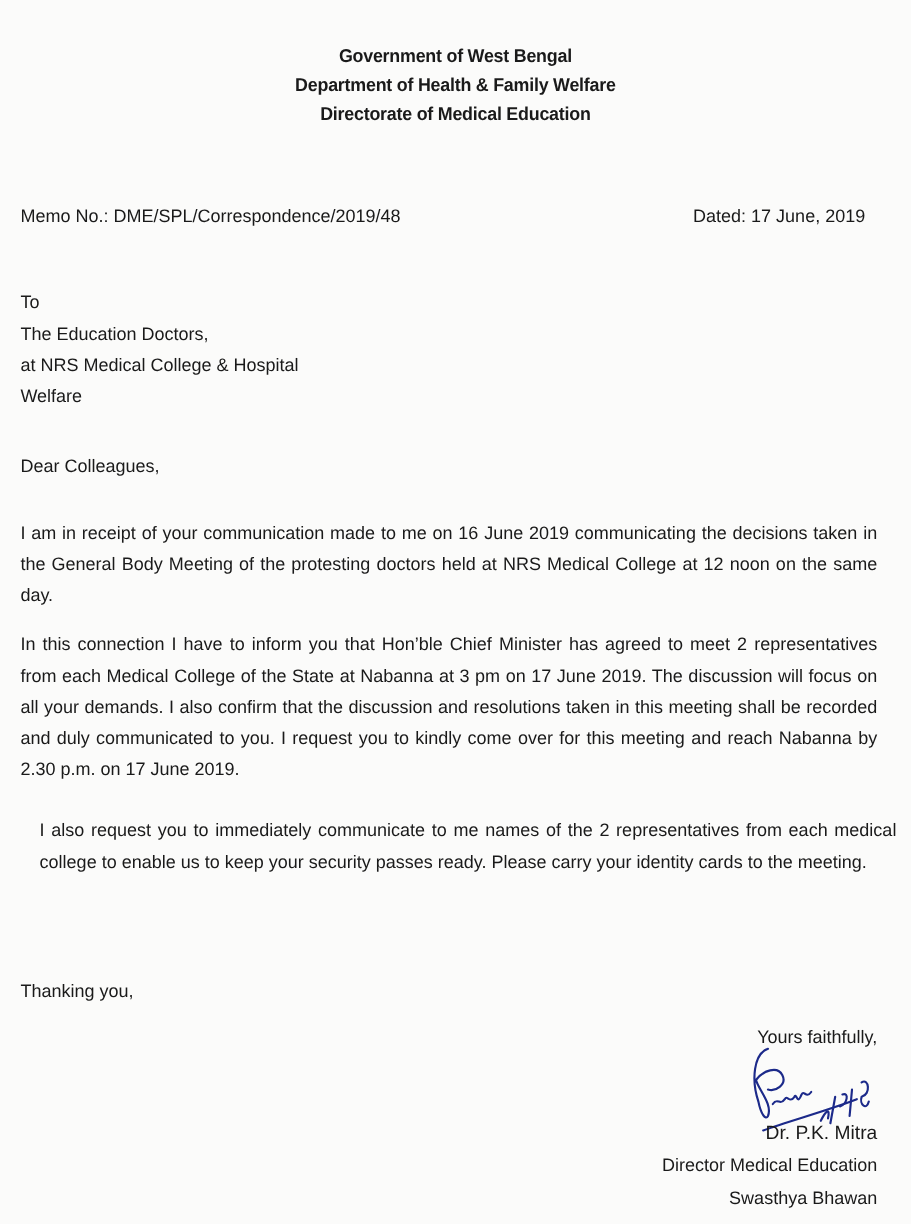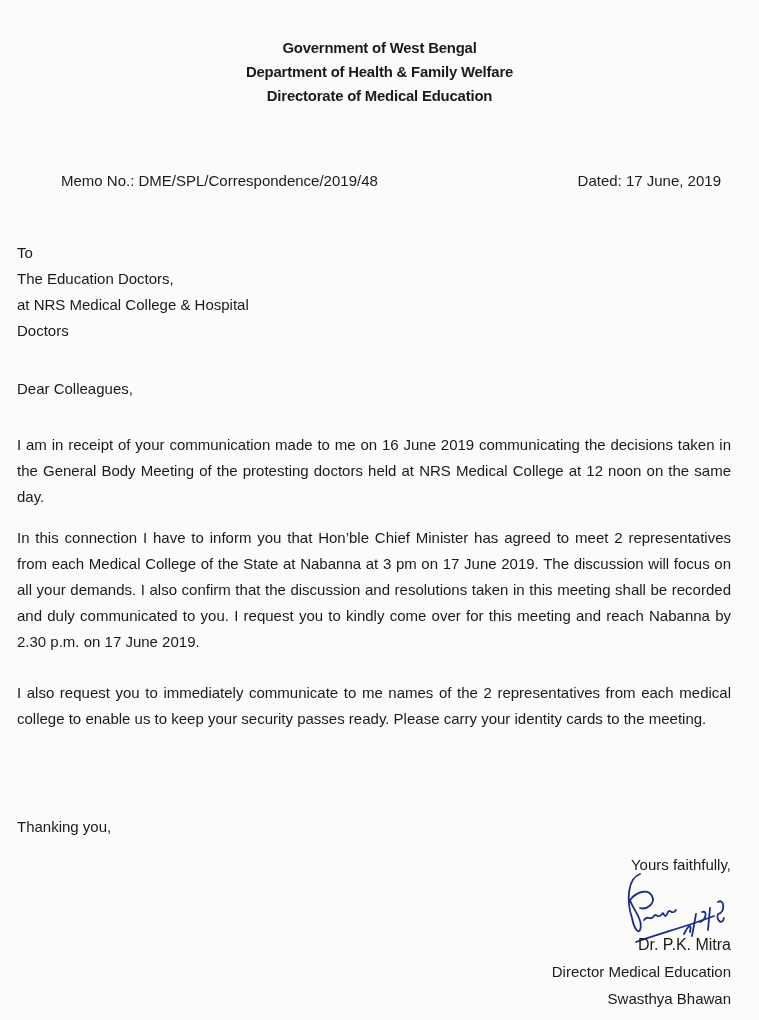--- a/index.html
+++ b/index.html
@@ -11,31 +11,31 @@
     position: relative;
   }
   .page { position: absolute; left: 0; top: 0; width: 759px; height: 900px; }
   .header {
     position: absolute; top: 36px; left: 0; width: 759px;
     text-align: center; font-weight: bold; font-size: 15.5px; line-height: 24px;
     letter-spacing: -0.2px;
   }
   .header div { transform: scaleX(0.96); }
   .memo-row { position: absolute; top: 172px; left: 17px; right: 38px; font-size: 15px; }
-  .memo-no { position: absolute; left: 0; top: 0; margin-left: 44px; }
+  .memo-no { position: absolute; left: 0; top: 0; }
   .memo-date { position: absolute; right: 0; top: 0; text-align: center; }
   .addressee { position: absolute; top: 224px; left: 17px; font-size: 15px; line-height: 26px; margin-top: 16px; }
   .salutation { position: absolute; top: 380px; left: 17px; font-size: 15px; }
   .para {
     position: absolute; left: 17px; width: 714px; font-size: 15px; line-height: 26px;
     text-align: justify; text-align-last: left;
   }
   .p1 { top: 432px; }
   .p2 { top: 525px; }
-  .p3 { top: 680px; }
+  .p3 { top: 680px; margin-left: 16px; }
   .p4 { top: 780px; }
   .closing { position: absolute; top: 818px; left: 17px; font-size: 15px; }
   .yours { position: absolute; right: 28px; top: 856px; font-size: 15px; }
   .sig-name { position: absolute; right: 28px; top: 936px; font-size: 16px; }
   .sig-title { position: absolute; right: 28px; top: 963px; font-size: 15px; }
   .sig-office { position: absolute; right: 28px; top: 990px; font-size: 15px; margin-left: 46px; }
   .signature { position: absolute; left: 618px; top: 870px; width: 135px; height: 80px; }
 </style>
 </head>
 <body>
@@ -50,21 +50,21 @@
 
   <div class="memo-row">
     <span class="memo-no">Memo No.: DME/SPL/Correspondence/2019/48</span>
     <span class="memo-date">Dated: 17 June, 2019</span>
   </div>
 
   <div class="addressee">
     <div>To</div>
     <div>The Education Doctors,</div>
     <div>at NRS Medical College &amp; Hospital</div>
-    <div>Doctors</div>
+    <div>Welfare</div>
   </div>
 
   <div class="salutation">Dear Colleagues,</div>
 
   <div class="para p1">I am in receipt of your communication made to me on 16 June 2019 communicating the decisions taken in the General Body Meeting of the protesting doctors held at NRS Medical College at 12 noon on the same day.</div>
   <div class="para p2">In this connection I have to inform you that Hon’ble Chief Minister has agreed to meet 2 representatives from each Medical College of the State at Nabanna at 3 pm on 17 June 2019. The discussion will focus on all your demands. I also confirm that the discussion and resolutions taken in this meeting shall be recorded and duly communicated to you. I request you to kindly come over for this meeting and reach Nabanna by 2.30 p.m. on 17 June 2019.</div>
   <div class="para p3">I also request you to immediately communicate to me names of the 2 representatives from each medical college to enable us to keep your security passes ready. Please carry your identity cards to the meeting.</div>
 
   <div class="closing">Thanking you,</div>
 

